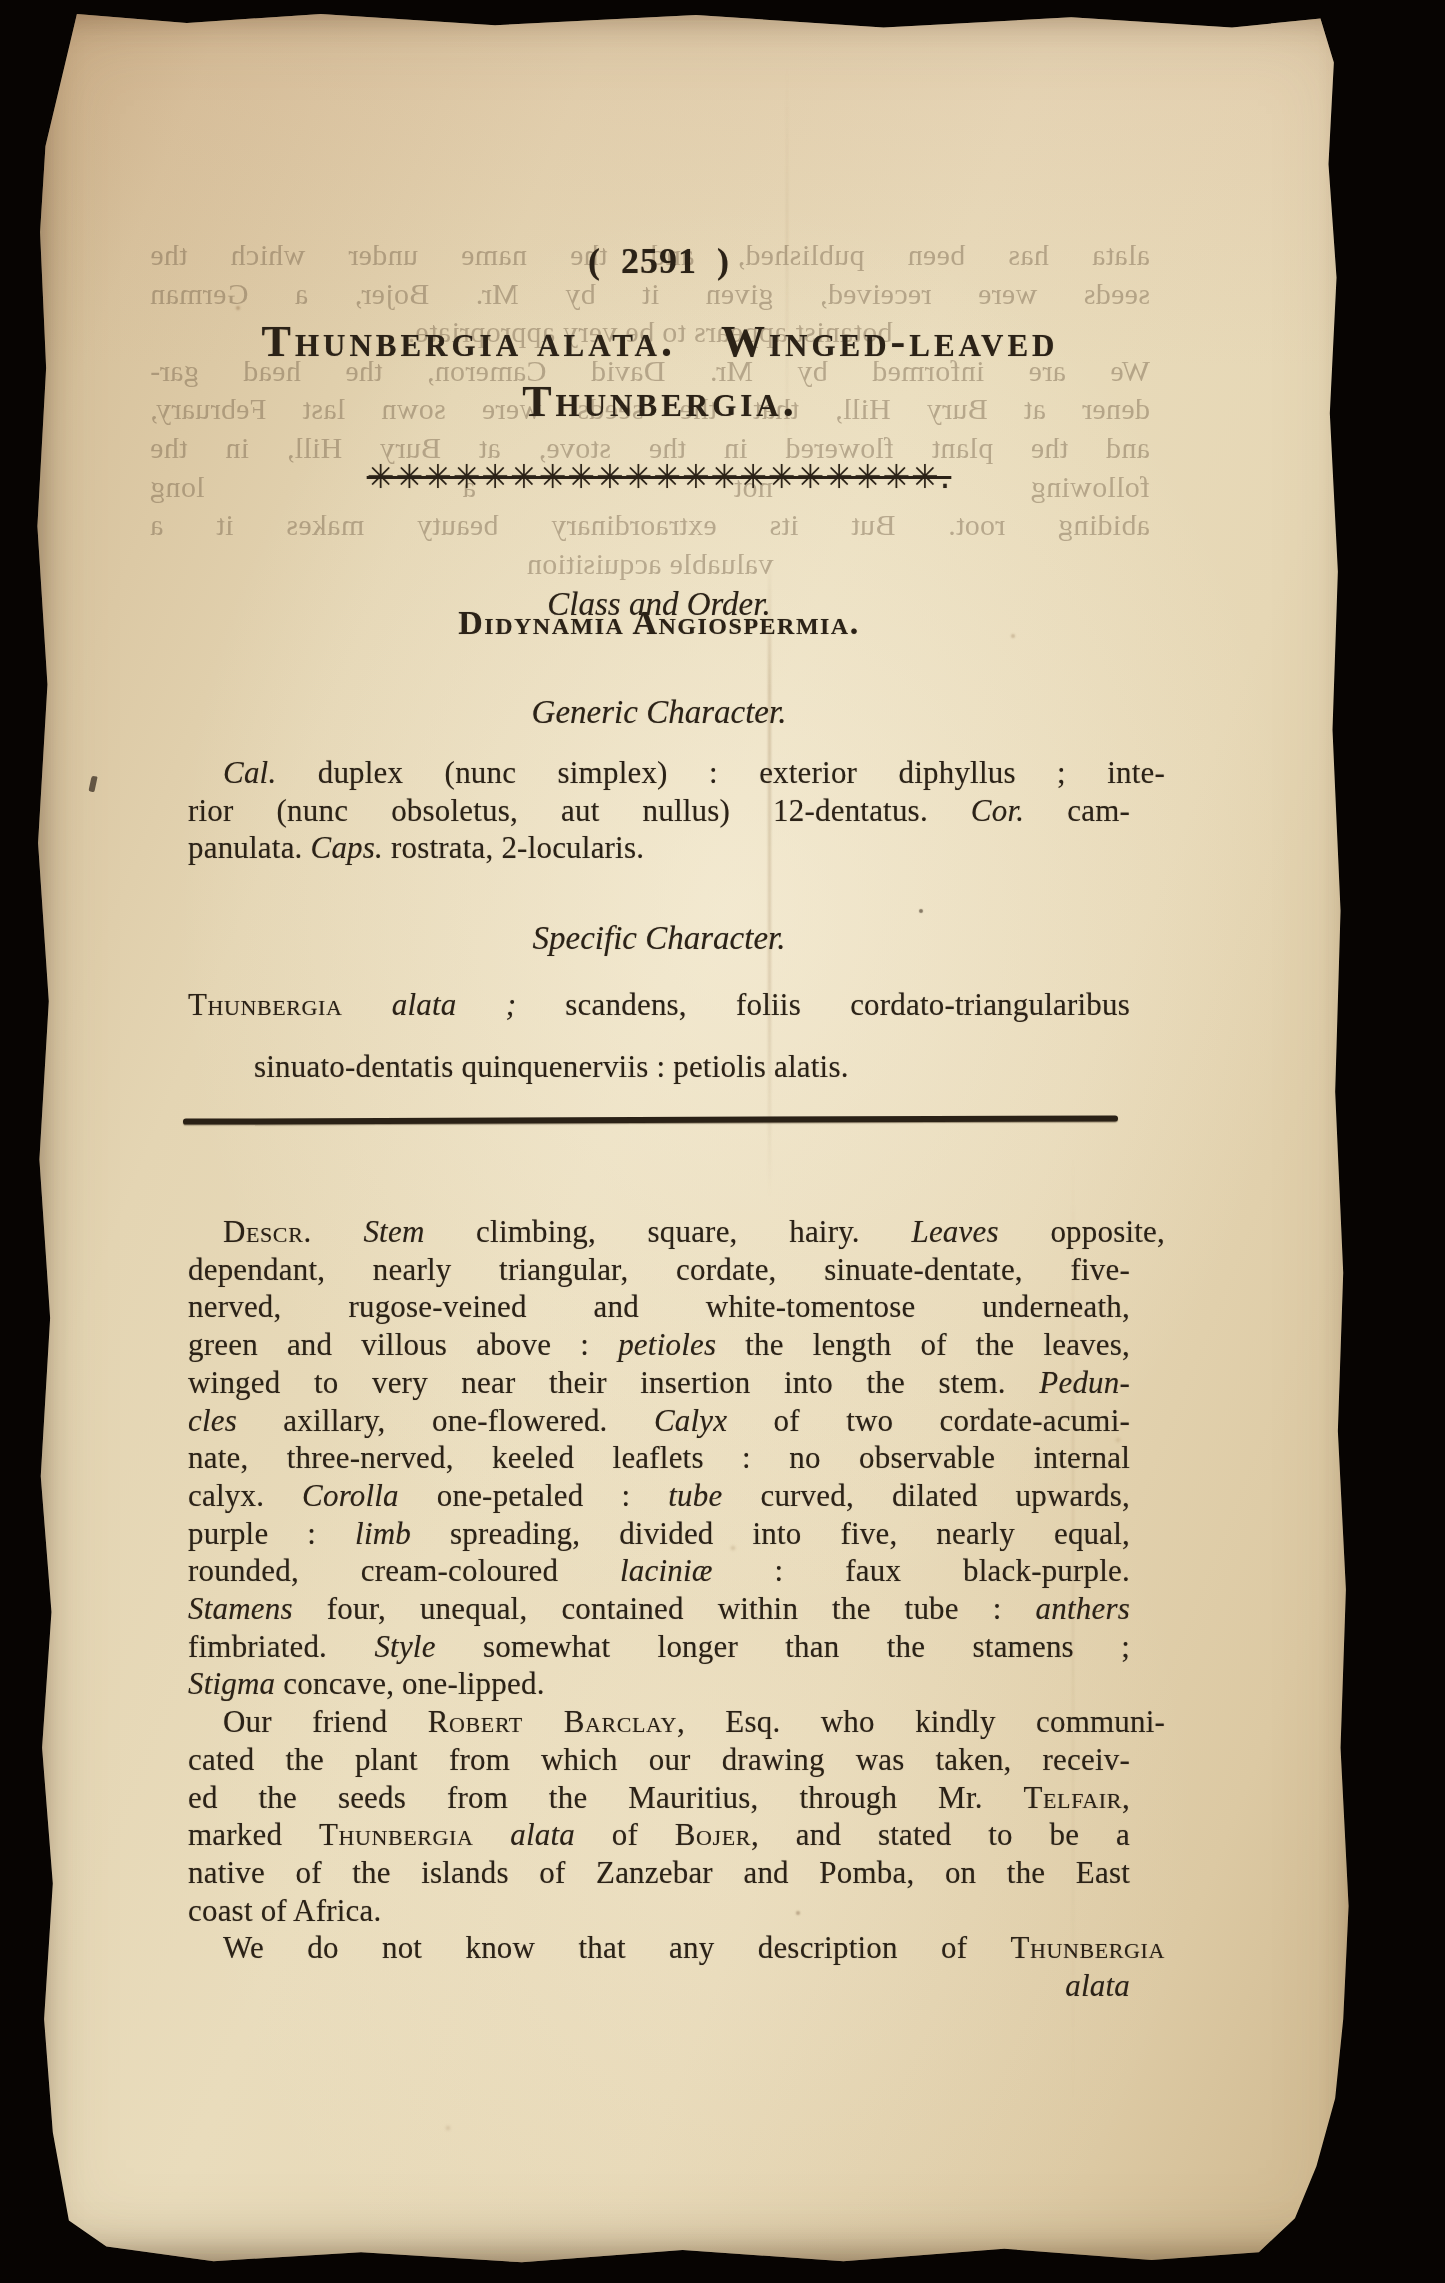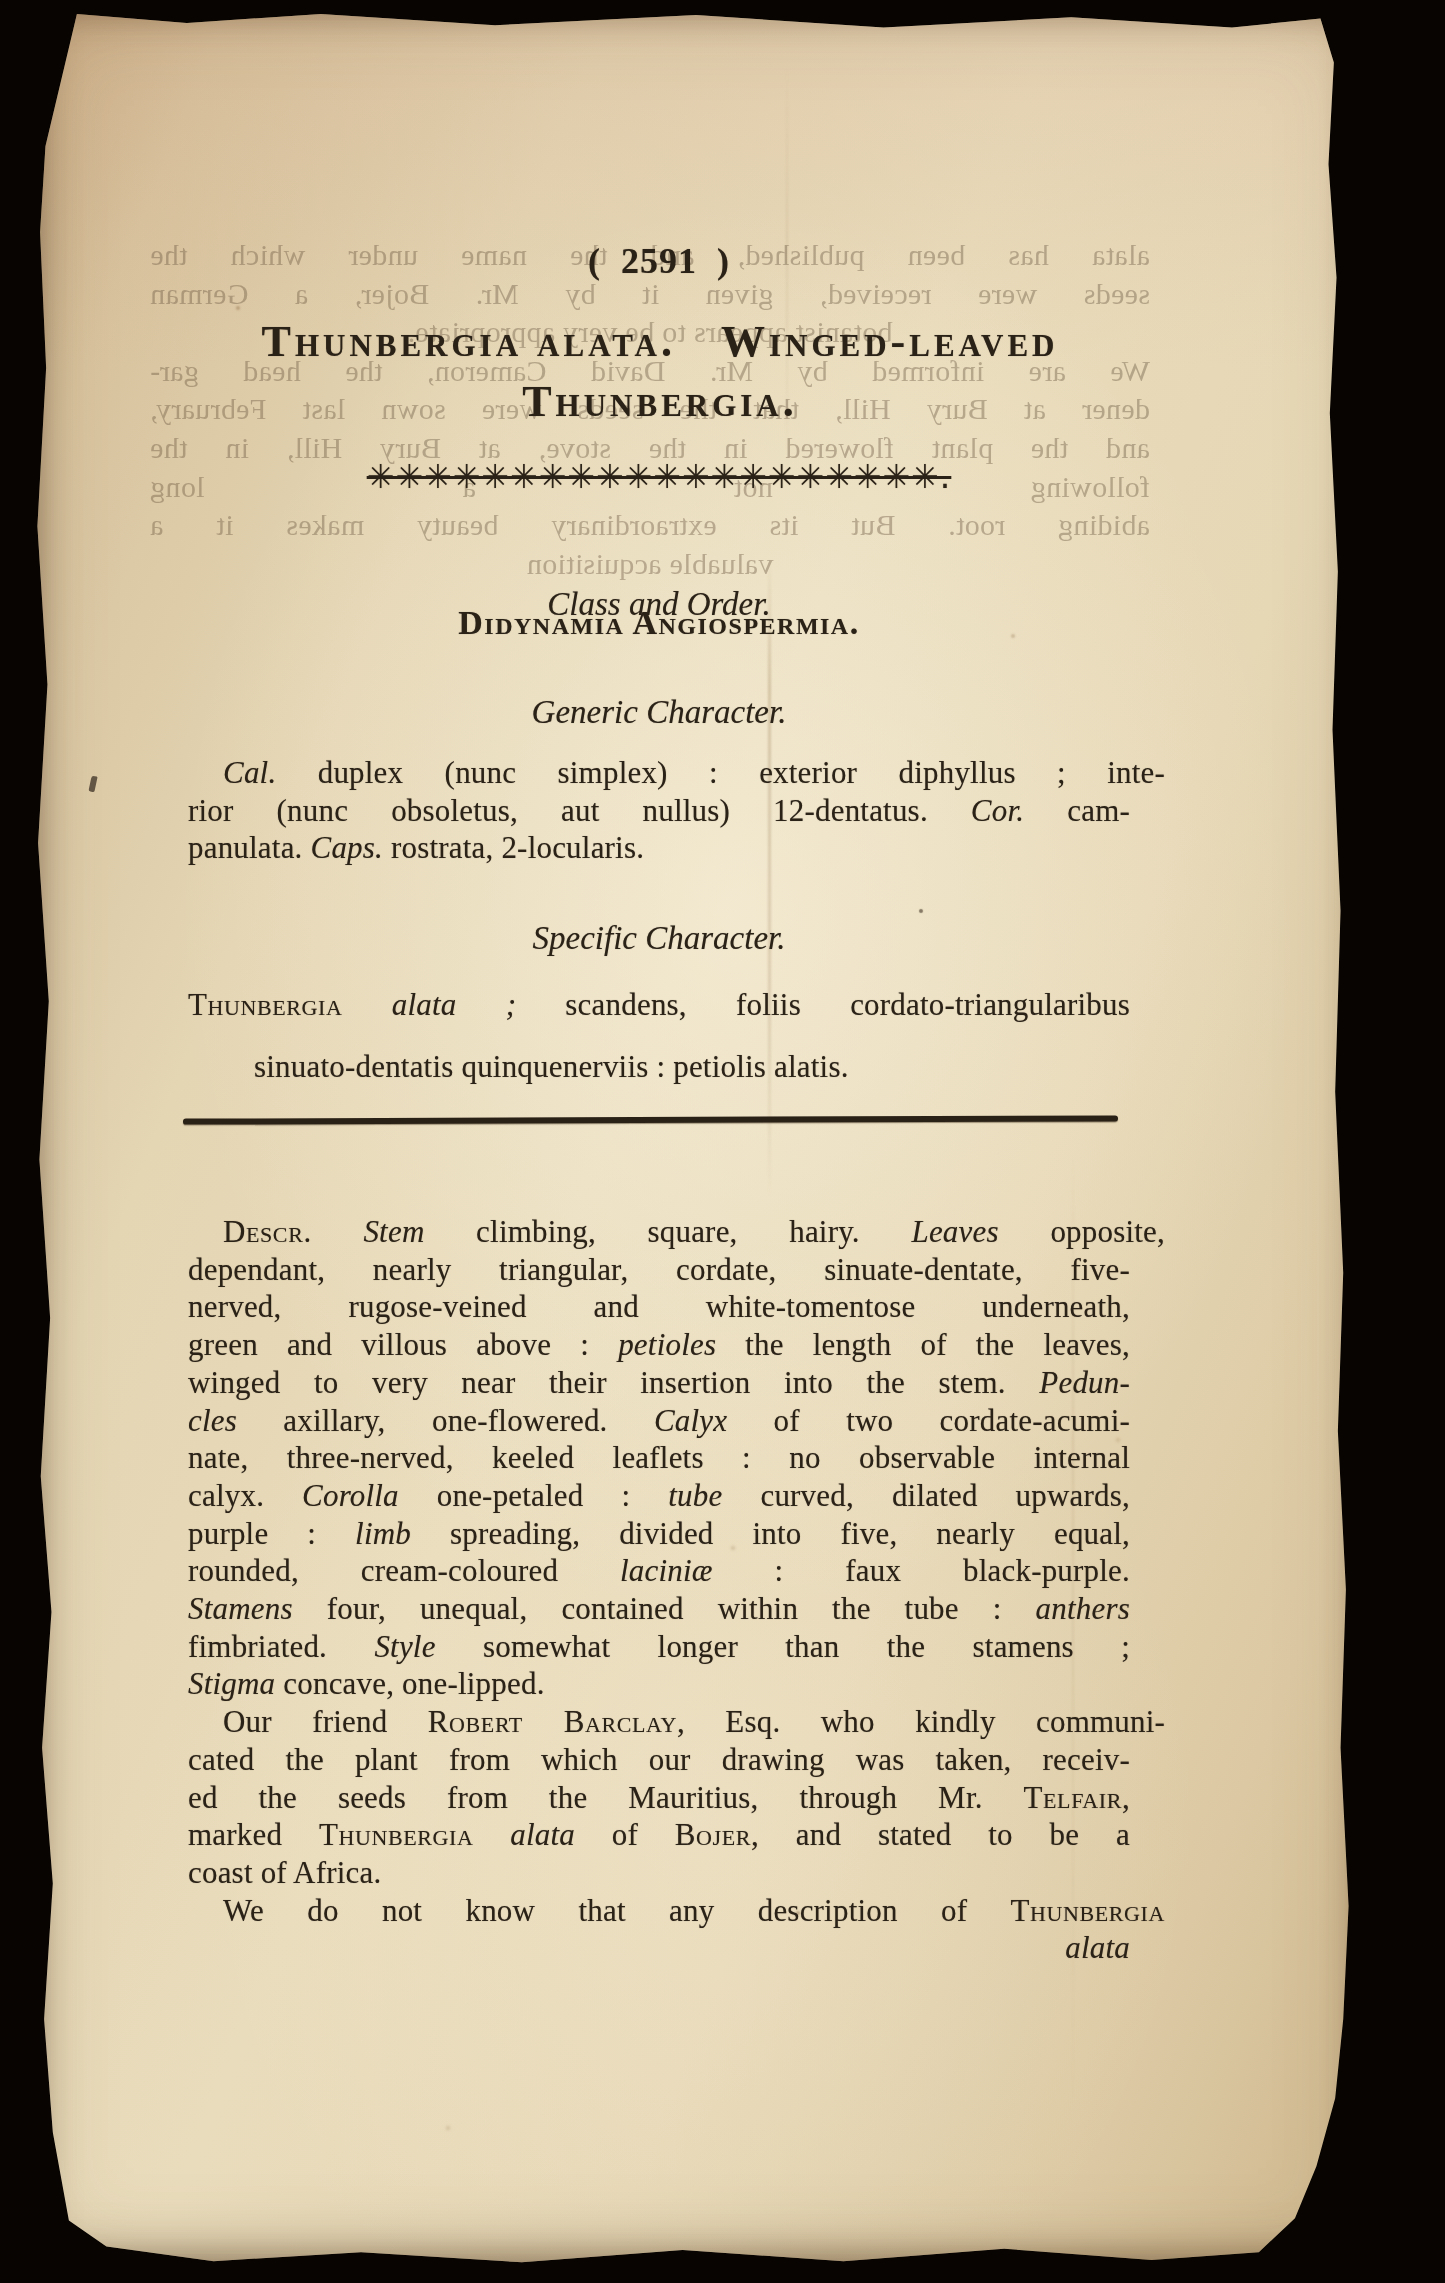--- a/index.html
+++ b/index.html
@@ -142,18 +142,19 @@
       <div class="tline a-j"><span class="s-n">calyx.  </span><span class="s-i">Corolla</span><span class="s-n"> one-petaled : </span><span class="s-i">tube</span><span class="s-n"> curved, dilated upwards,</span></div>
       <div class="tline a-j"><span class="s-n">purple : </span><span class="s-i">limb</span><span class="s-n"> spreading, divided into five, nearly equal,</span></div>
       <div class="tline a-j"><span class="s-n">rounded, cream-coloured </span><span class="s-i">laciniæ</span><span class="s-n"> : faux black-purple.</span></div>
       <div class="tline a-j"><span class="s-i">Stamens</span><span class="s-n"> four, unequal, contained within the tube : </span><span class="s-i">anthers</span></div>
       <div class="tline a-j"><span class="s-n">fimbriated.  </span><span class="s-i">Style</span><span class="s-n"> somewhat longer than the stamens ;</span></div>
       <div class="tline a-l"><span class="s-i">Stigma</span><span class="s-n"> concave, one-lipped.</span></div>
       <div class="tline a-j" style="padding-left: 35px;"><span class="s-n">Our friend </span><span class="s-sc">Robert Barclay</span><span class="s-n">, Esq. who kindly communi-</span></div>
       <div class="tline a-j"><span class="s-n">cated the plant from which our drawing was taken, receiv-</span></div>
       <div class="tline a-j"><span class="s-n">ed the seeds from the Mauritius, through Mr. </span><span class="s-sc">Telfair</span><span class="s-n">,</span></div>
       <div class="tline a-j"><span class="s-n">marked </span><span class="s-sc">Thunbergia</span><span class="s-n"> </span><span class="s-i">alata</span><span class="s-n"> of </span><span class="s-sc">Bojer</span><span class="s-n">, and stated to be a</span></div>
+      <div class="tline a-j"><span class="s-n">native of the islands of Zanzebar and Pomba, on the East</span></div>
       <div class="tline a-l"><span class="s-n">coast of Africa.</span></div>
       <div class="tline a-j" style="padding-left: 35px;"><span class="s-n">We do not know that any description of </span><span class="s-sc">Thunbergia</span></div>
       <div class="tline a-r"><span class="s-i">alata</span></div>
     </div>
 
 </div>
 
 </body></html>

